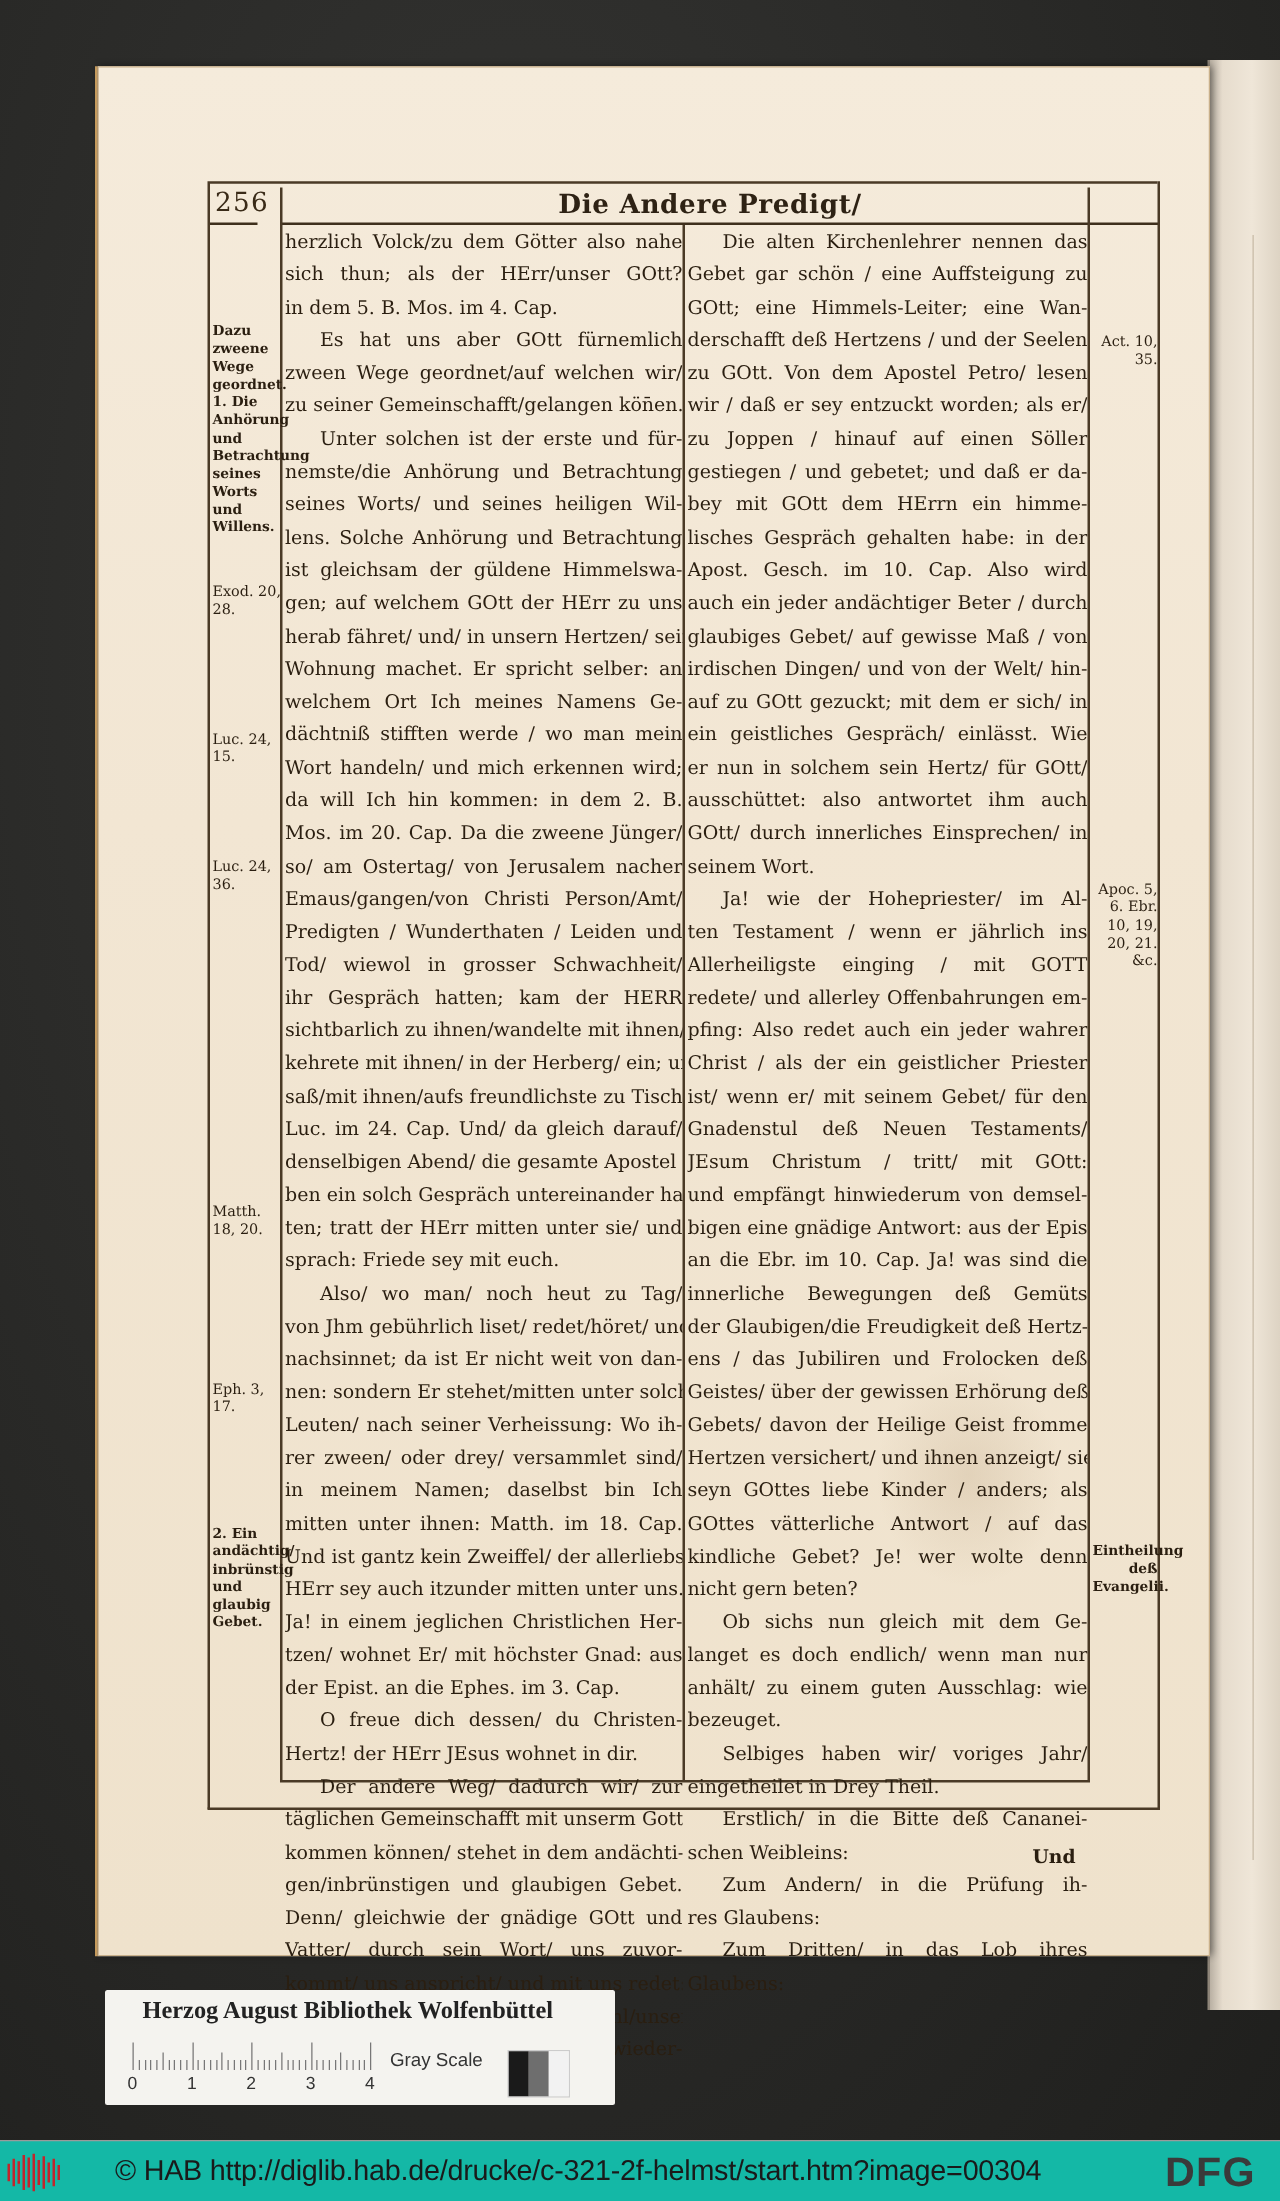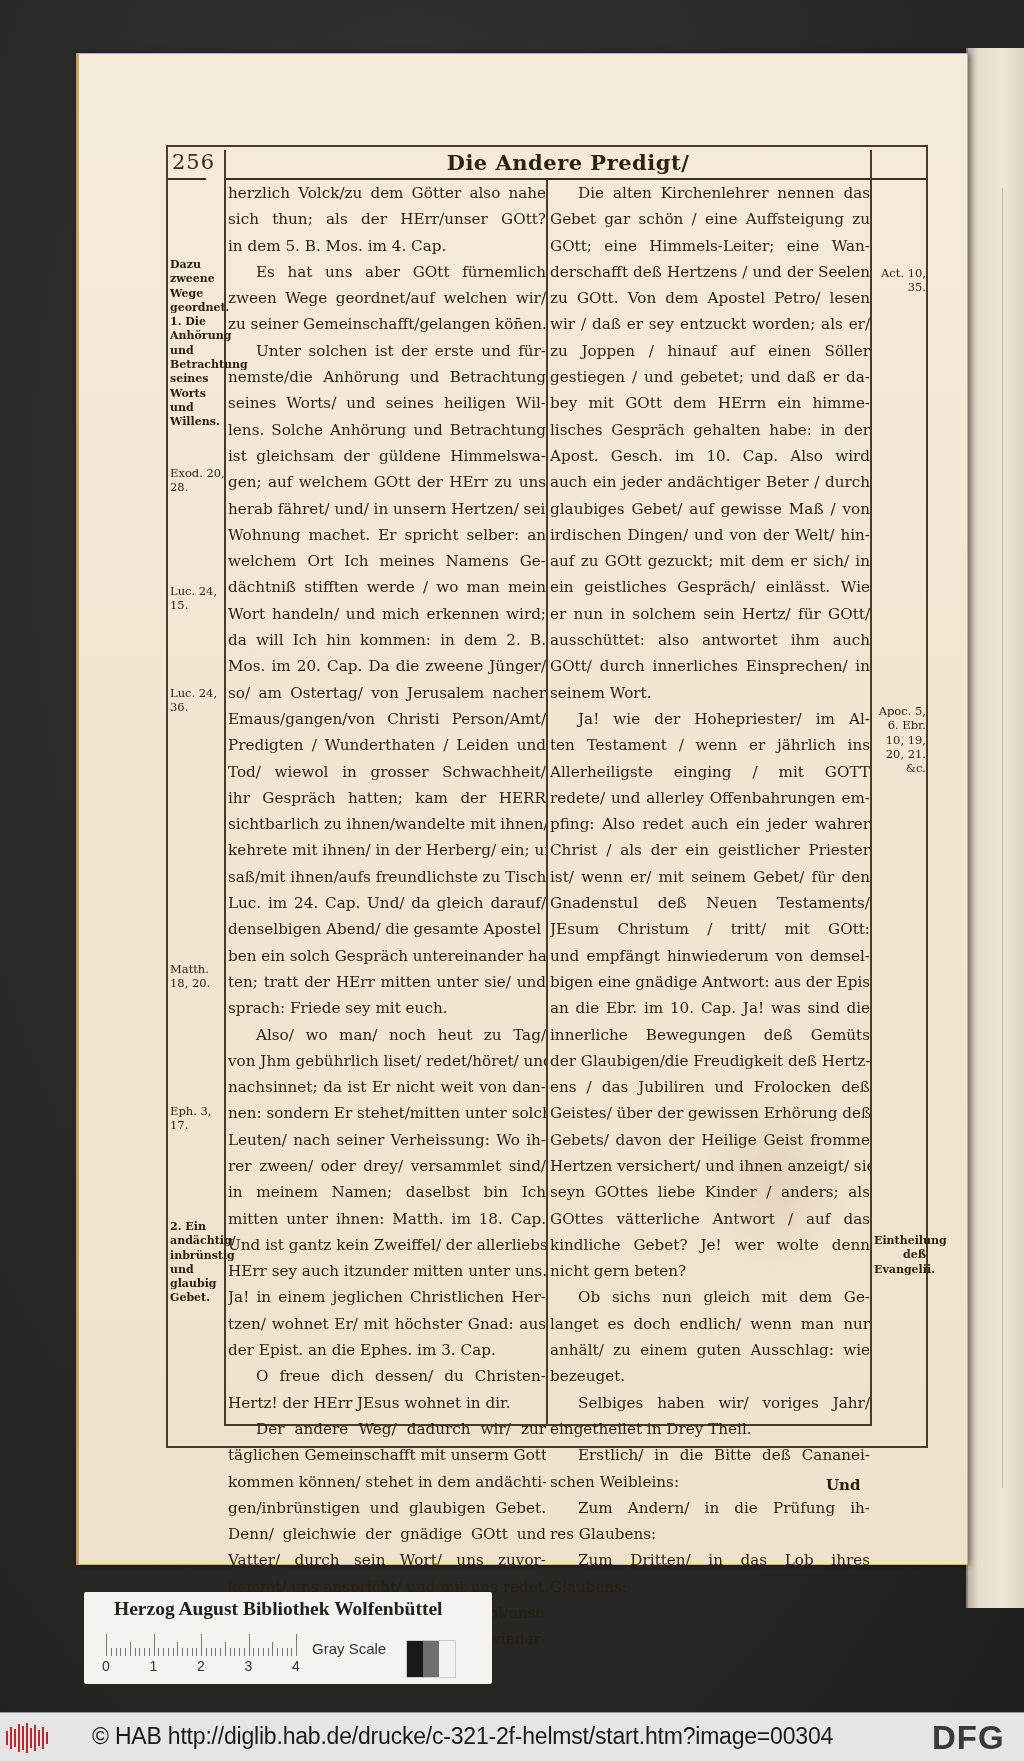--- a/index.html
+++ b/index.html
@@ -70,21 +70,21 @@
   }
   .ruler { position:absolute; left:22px; top:44px; width:200px; height:30px; }
   .ruler .tick { position:absolute; bottom:10px; width:1px; background:#777; }
   .ruler .num { position:absolute; top:22px; font-family:"Liberation Sans", sans-serif; font-size:14px; color:#333; }
   .grayscale-label { position:absolute; left:228px; top:48px; font-family:"Liberation Sans", sans-serif; font-size:15px; color:#333; }
   .gs-swatches { position:absolute; left:322px; top:48px; width:50px; height:38px; display:flex; border:1px solid #ccc; }
   .gs-swatches div { flex:1; }
 
   .footer {
     position:absolute; left:0; top:1712px; width:1024px; height:49px;
-    background:#e5e5e5;
+    background:#14b8a6;
     border-top: 1px solid #9a9a9a;
   }
   .footer-logo { position:absolute; left:6px; top:10px; width:44px; height:30px; display:flex; gap:2px; align-items:center; }
   .footer-logo span { display:block; width:2px; background:#c0262d; }
   .footer-text {
     position:absolute; left:92px; top:10px; font-family:"Liberation Sans", sans-serif;
     font-size:23px; color:#1a1a1a; white-space:nowrap; letter-spacing:-.2px;
   }
   .dfg-logo {
     position:absolute; left:932px; top:6px; font-family:"Liberation Sans", sans-serif;

